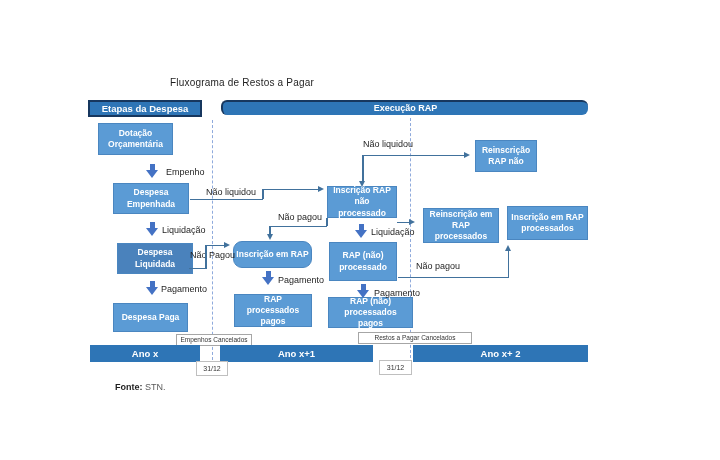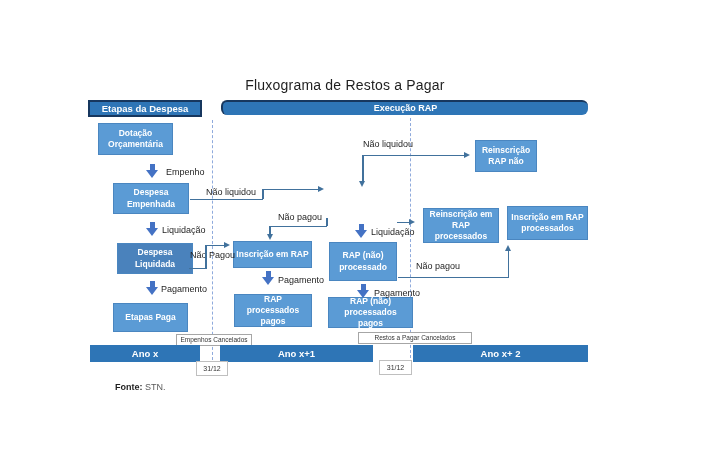--- a/index.html
+++ b/index.html
@@ -1,19 +1,19 @@
 <!DOCTYPE html>
 <html style="--node_fill: #5b9bd5; --node_fill_dark: #4a82bc; --node_border: #4a86c0; --header_fill: #2e75b6; --header_border: #17375e; --bar_fill: #2e75b6; --connector: #41719c; --block_arrow: #4472c4; --dashed: #8faadc; --cancel_border: #a6a6a6;"><head>
 <meta charset="utf-8">
 <style>
   html,body{margin:0;padding:0;background:#fff;}
   .canvas{position:relative;width:720px;height:460px;background:#fff;
           font-family:"Liberation Sans",sans-serif;overflow:hidden;}
-  .title{position:absolute;left:170px;top:77px;width:350px;text-align:center;
-         font-size:14px;color:#1f1f1f;letter-spacing:.2px;}
+  .title{position:absolute;left:170px;top:77px;width:350px;
+         font-size:10px;color:#1f1f1f;letter-spacing:.2px;}
   .hdr{position:absolute;color:#fff;font-weight:bold;text-align:center;}
   .hdr-left{left:88px;top:100px;width:110px;height:13px;background:var(--header_fill);
             border:2px solid var(--header_border);font-size:9.5px;line-height:13px;}
   .hdr-right{left:221px;top:100px;width:365px;height:13px;background:var(--header_fill);
              border-top:2px solid var(--header_border);border-left:2px solid var(--header_border);
              font-size:9px;line-height:13px;border-radius:6px;}
   .node{position:absolute;background:var(--node_fill);border:1px solid var(--node_border);
         color:#fff;font-weight:bold;font-size:8.5px;line-height:1.3;
         display:flex;align-items:center;justify-content:center;text-align:center;
         padding:1px 2px;box-sizing:border-box;}
@@ -52,24 +52,25 @@
 
   <div class="hdr hdr-left">Etapas da Despesa</div>
   <div class="hdr hdr-right">Execução RAP</div>
 
   <div class="dash" style="left:212px;top:120px;height:240px;"></div>
   <div class="dash" style="left:410px;top:118px;height:240px;"></div>
 
   <div class="node" style="left:98px;top:123px;width:75px;height:32px;">Dotação Orçamentária</div>
   <div class="node" style="left:113px;top:183px;width:76px;height:31px;">Despesa Empenhada</div>
   <div class="node dark" style="left:117px;top:243px;width:76px;height:31px;">Despesa Liquidada</div>
-  <div class="node" style="left:113px;top:303px;width:75px;height:29px;">Etapas Paga</div>
+  <div class="node" style="left:113px;top:303px;width:75px;height:29px;">Despesa Paga</div>
 
-  <div class="node" style="left:233px;top:241px;width:79px;height:27px;">Inscrição em RAP</div>
+  <div class="node" style="left:233px;top:241px;width:79px;height:27px;border-radius:9px;">Inscrição em RAP</div>
   <div class="node" style="left:234px;top:294px;width:78px;height:33px;">RAP processados pagos</div>
+  <div class="node" style="left:327px;top:186px;width:70px;height:32px;">Inscrição RAP não processado</div>
   <div class="node" style="left:329px;top:242px;width:68px;height:39px;">RAP (não) processado</div>
   <div class="node" style="left:328px;top:297px;width:85px;height:31px;">RAP (não) processados pagos</div>
 
   <div class="node" style="left:475px;top:140px;width:62px;height:32px;">Reinscrição RAP não</div>
   <div class="node" style="left:423px;top:208px;width:76px;height:35px;">Reinscrição em RAP processados</div>
   <div class="node" style="left:507px;top:206px;width:81px;height:34px;">Inscrição em RAP processados</div>
 
   <div class="barrow" style="left:146px;top:164px;">
       <div class="stem"></div>
       <div class="head"></div>

